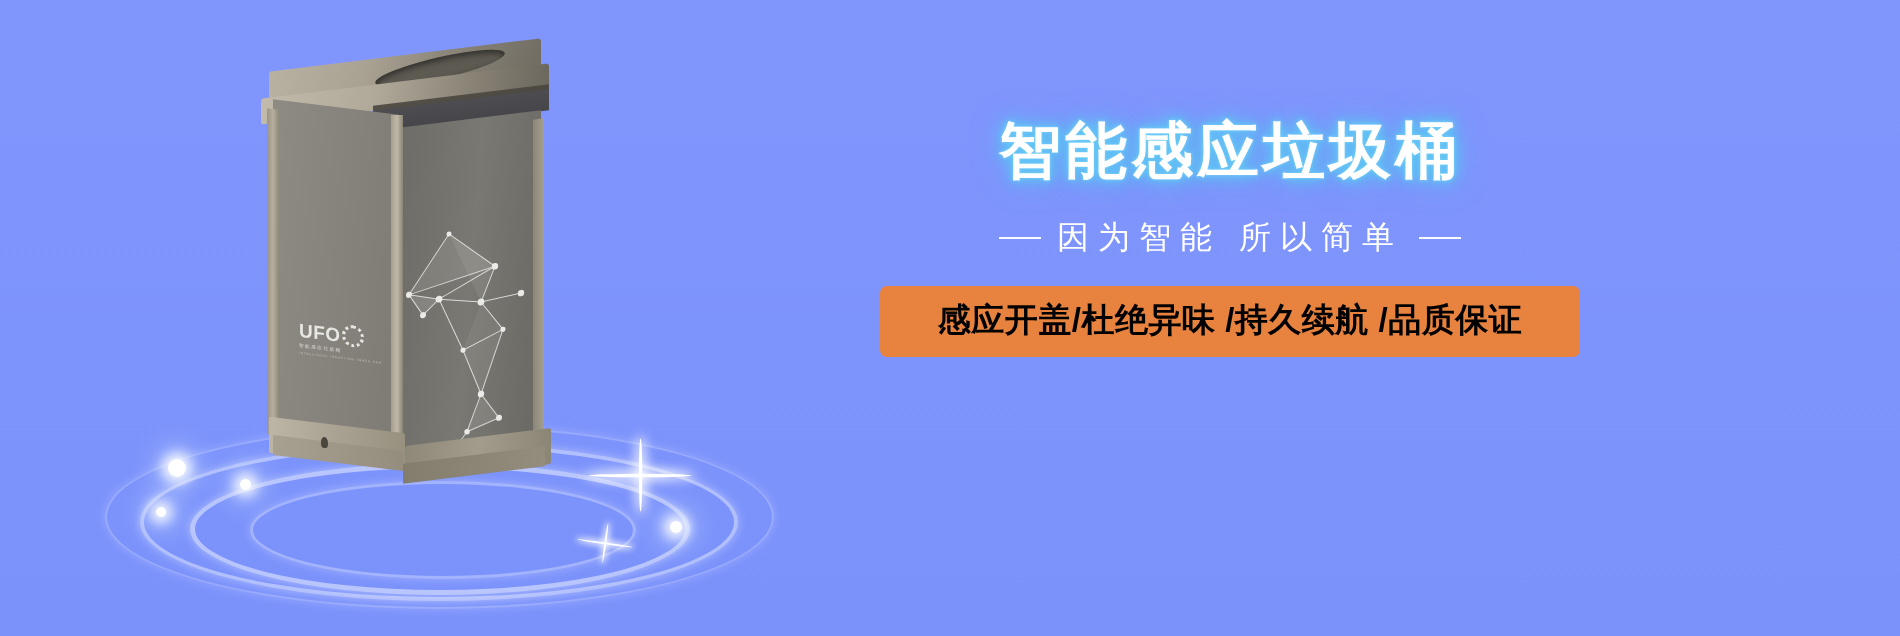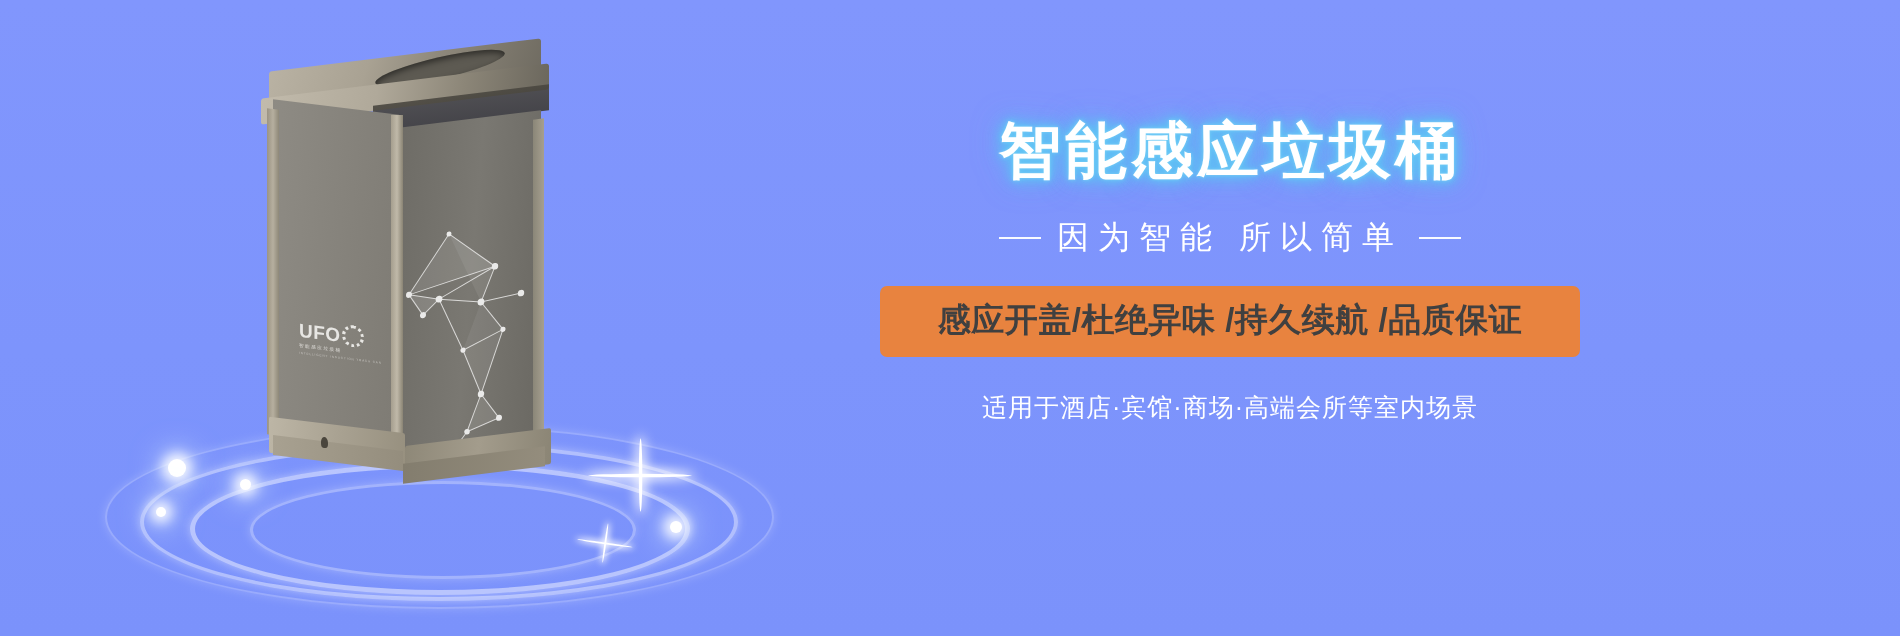--- a/index.html
+++ b/index.html
@@ -169,21 +169,21 @@
   .subline-text{
     font-size:32px;color:#ffffff;letter-spacing:9px;font-weight:400;
   }
 
   .tagbar{
     margin-top:26px;background:#e8833f;border-radius:7px;
     padding:12px 22px 14px 22px;display:inline-block;
     box-sizing:border-box;width:700px;text-align:center;
   }
   .tagbar-text{
-    font-size:33px;font-weight:700;color:#404040;letter-spacing:.5px;
+    font-size:33px;font-weight:700;color:#000000;letter-spacing:.5px;
     white-space:nowrap;
   }
 
   .footline{
     margin-top:34px;text-align:center;
     font-size:25px;color:#ffffff;letter-spacing:1px;white-space:nowrap;
   }
 </style>
 </head>
 <body>
@@ -294,17 +294,16 @@
     <div class="subline">
       <span class="dash"></span>
       <span class="subline-text">因为智能  所以简单</span>
       <span class="dash"></span>
     </div>
 
     <div class="tagbar">
       <span class="tagbar-text">感应开盖/杜绝异味 /持久续航 /品质保证</span>
     </div>
 
-    <div class="footline">适用于酒店·宾馆·商场·高端会所等室内场景</div>
 
   </div>
 
 </div>
 
 </body></html>

